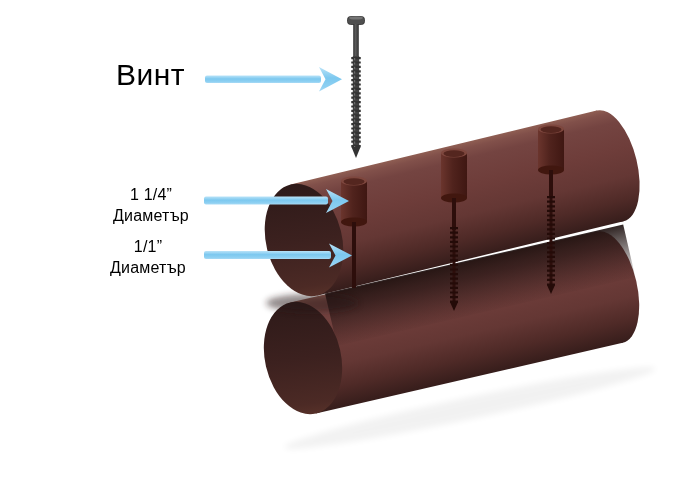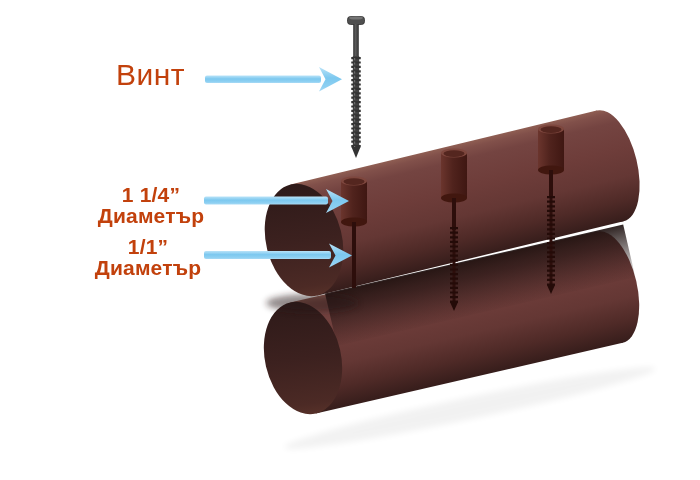--- a/index.html
+++ b/index.html
@@ -1,26 +1,26 @@
 <!DOCTYPE html>
 <html><head>
 <meta charset="utf-8">
 <style>
   html,body{margin:0;padding:0;background:#fff;}
   .stage{
     position:relative;width:700px;height:480px;background:#ffffff;overflow:hidden;
     font-family:"Liberation Sans", sans-serif;
   }
   .stage svg{position:absolute;left:0;top:0;}
-  .lbl{position:absolute;color:#c2410c;}
+  .lbl{position:absolute;color:#000000;}
   .lbl.title{
     left:116px;top:58px;font-size:30px;font-weight:500;letter-spacing:0.5px;
   }
   .lbl.small{
-    width:120px;text-align:center;font-size:21px;font-weight:700;line-height:21px;
+    width:120px;text-align:center;font-size:16px;font-weight:400;line-height:21px;
     letter-spacing:0.2px;
   }
   #label-counterbore{left:91px;top:184px;}
   #label-pilot{left:88px;top:236px;}
 </style>
 </head>
 <body>
 
 <div class="stage">
 

